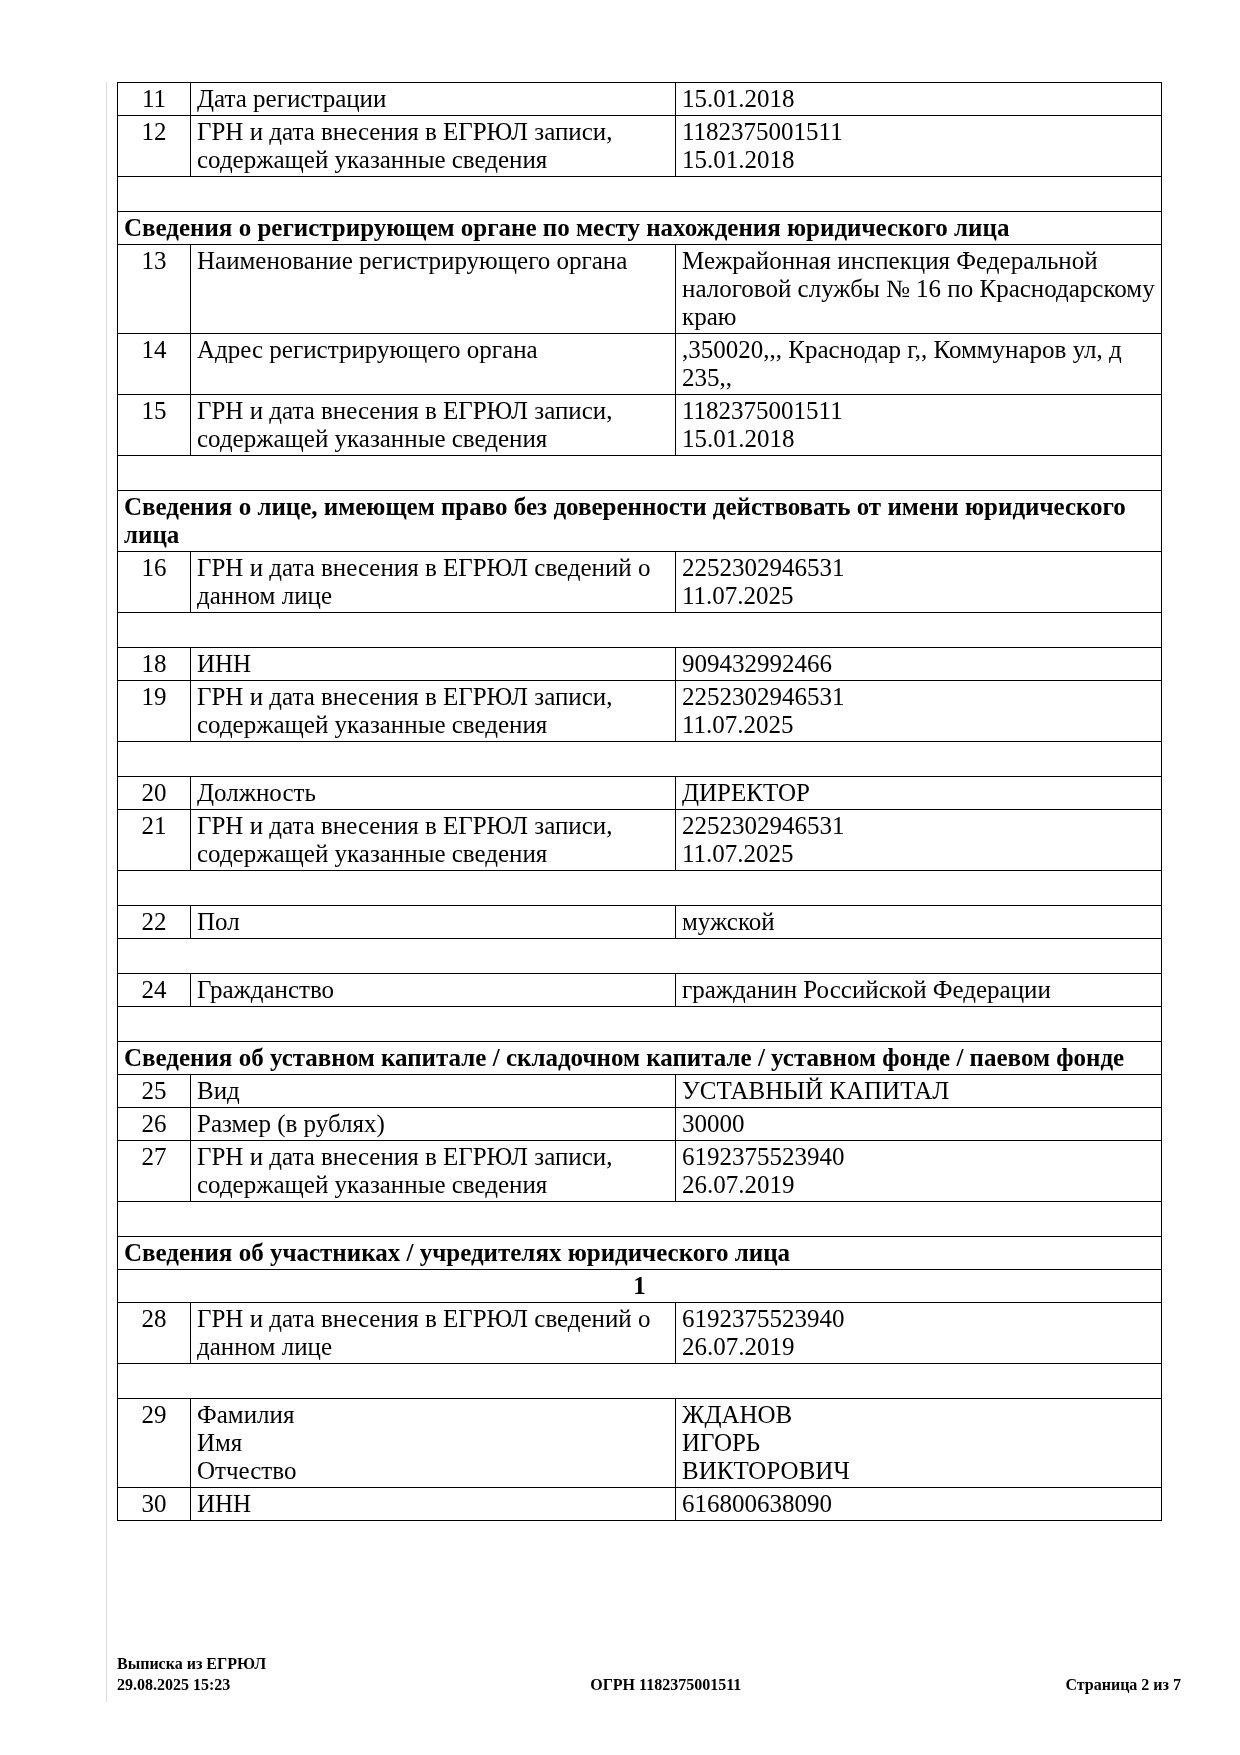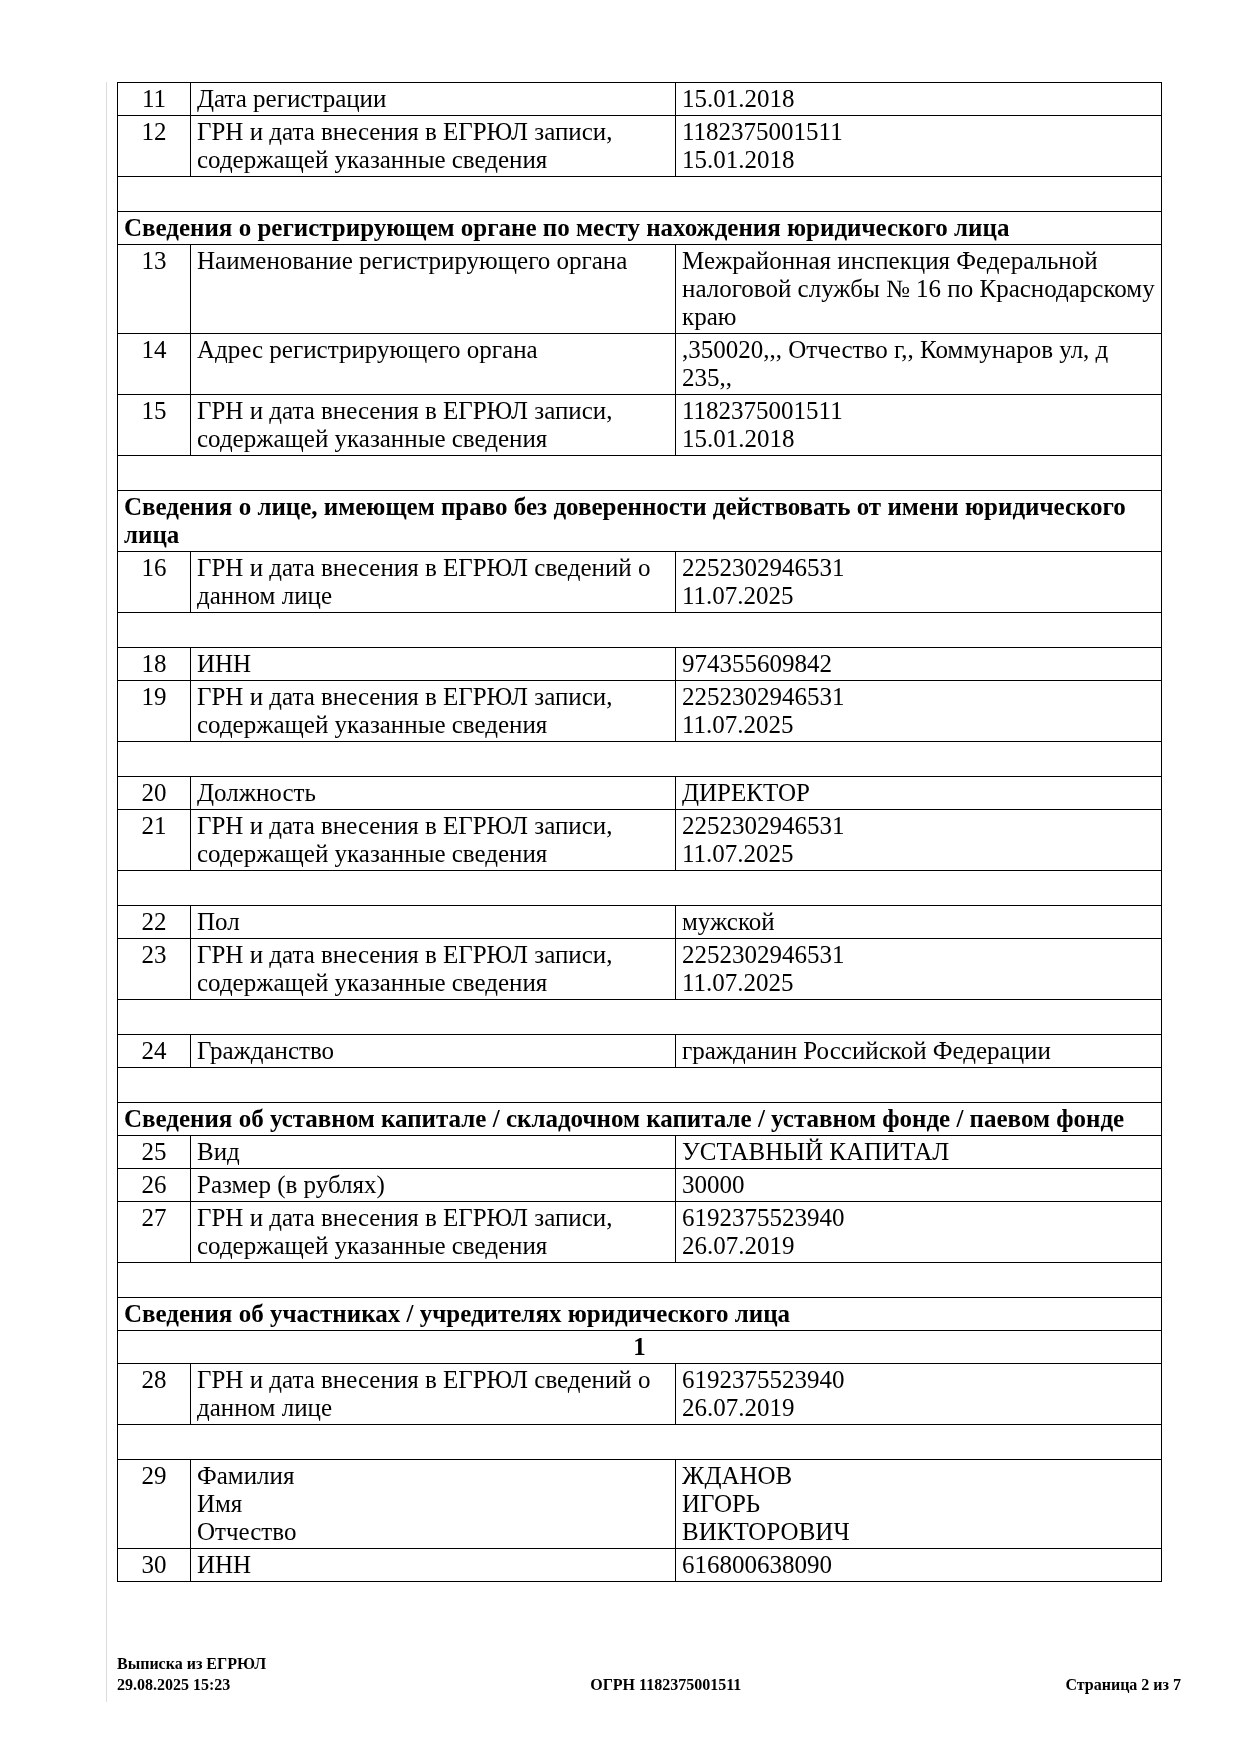--- a/index.html
+++ b/index.html
@@ -119,21 +119,21 @@
           <td class="cell-value">
             <div>Межрайонная инспекция Федеральной налоговой службы № 16 по Краснодарскому краю</div>
           </td>
         </tr>
         <tr>
           <td class="cell-num">14</td>
           <td class="cell-label">
             <div>Адрес регистрирующего органа</div>
           </td>
           <td class="cell-value">
-            <div>,350020,,, Отчество г,, Коммунаров ул, д 235,,</div>
+            <div>,350020,,, Краснодар г,, Коммунаров ул, д 235,,</div>
           </td>
         </tr>
         <tr>
           <td class="cell-num">15</td>
           <td class="cell-label">
             <div>ГРН и дата внесения в ЕГРЮЛ записи, содержащей указанные сведения</div>
           </td>
           <td class="cell-value">
             <div>1182375001511</div>
             <div>15.01.2018</div>
@@ -157,21 +157,21 @@
         </tr>
         <tr>
           <td colspan="3" class="cell-empty"></td>
         </tr>
         <tr>
           <td class="cell-num">18</td>
           <td class="cell-label">
             <div>ИНН</div>
           </td>
           <td class="cell-value">
-            <div>974355609842</div>
+            <div>909432992466</div>
           </td>
         </tr>
         <tr>
           <td class="cell-num">19</td>
           <td class="cell-label">
             <div>ГРН и дата внесения в ЕГРЮЛ записи, содержащей указанные сведения</div>
           </td>
           <td class="cell-value">
             <div>2252302946531</div>
             <div>11.07.2025</div>
@@ -202,30 +202,20 @@
         <tr>
           <td colspan="3" class="cell-empty"></td>
         </tr>
         <tr>
           <td class="cell-num">22</td>
           <td class="cell-label">
             <div>Пол</div>
           </td>
           <td class="cell-value">
             <div>мужской</div>
-          </td>
-        </tr>
-        <tr>
-          <td class="cell-num">23</td>
-          <td class="cell-label">
-            <div>ГРН и дата внесения в ЕГРЮЛ записи, содержащей указанные сведения</div>
-          </td>
-          <td class="cell-value">
-            <div>2252302946531</div>
-            <div>11.07.2025</div>
           </td>
         </tr>
         <tr>
           <td colspan="3" class="cell-empty"></td>
         </tr>
         <tr>
           <td class="cell-num">24</td>
           <td class="cell-label">
             <div>Гражданство</div>
           </td>

